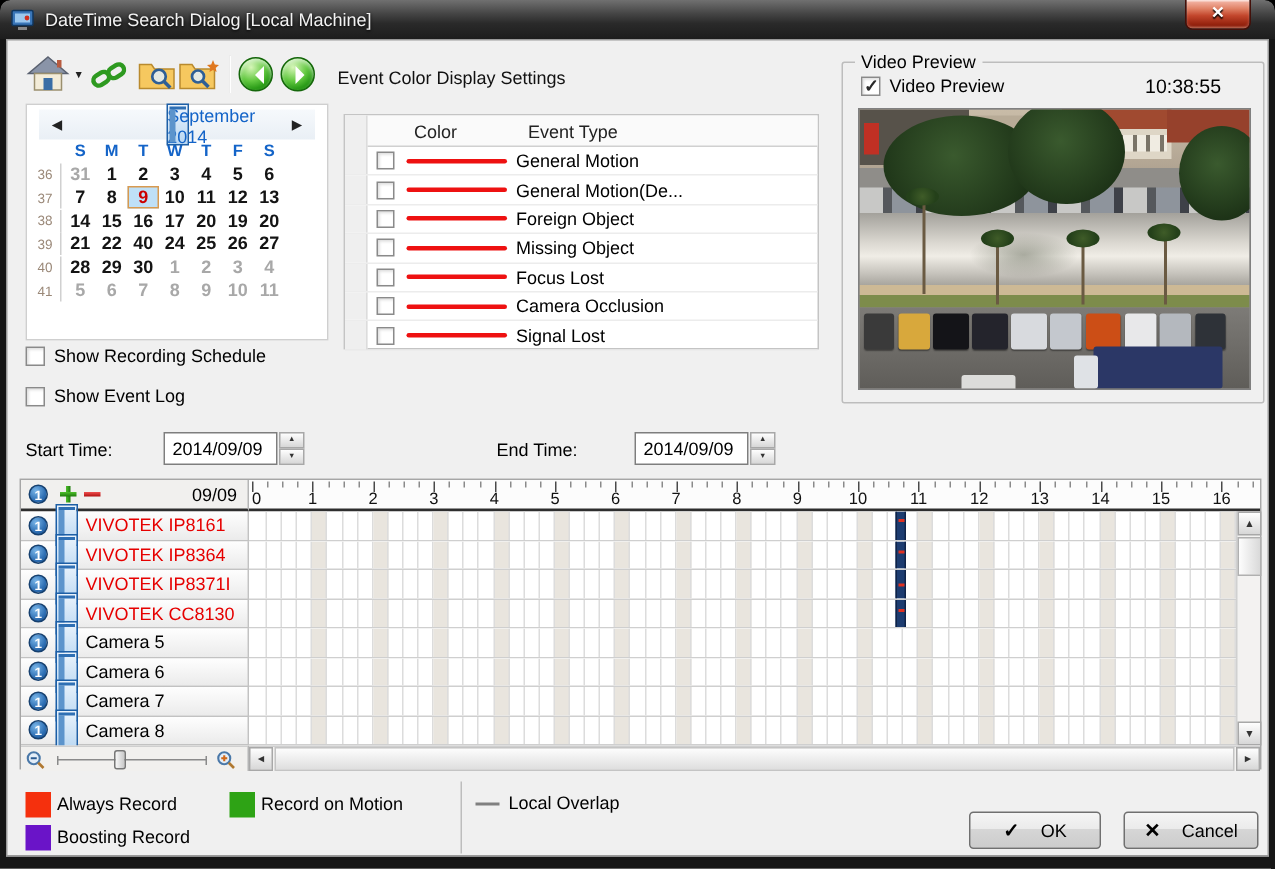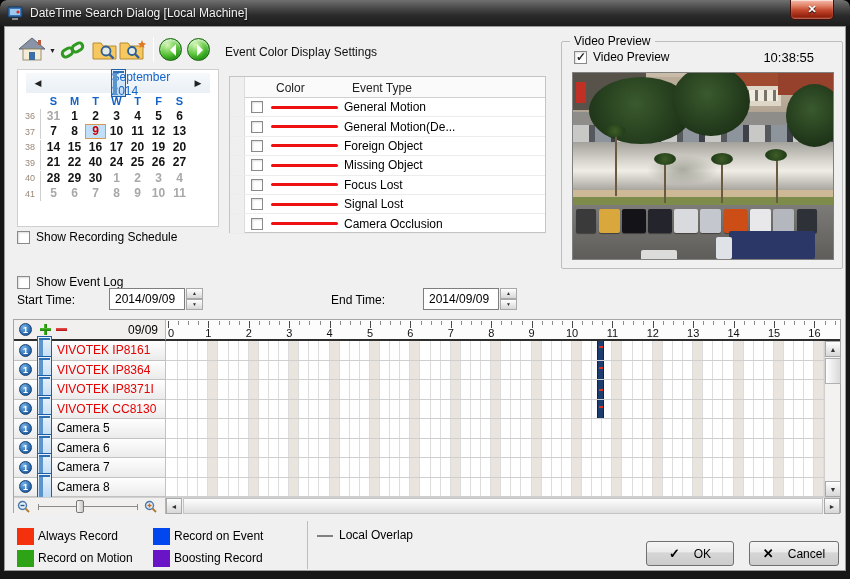--- a/index.html
+++ b/index.html
@@ -302,21 +302,21 @@
               <span class="cal-day muted">11</span>
             </div>
           </div>
         </div>
     </div>
 
     <div class="optrow" style="top:203px">
       <span class="cb"></span>
       <span>Show Recording Schedule</span>
     </div>
-    <div class="optrow" style="top:248px">
+    <div class="optrow" style="top:230px">
       <span class="cb"></span>
       <span>Show Event Log</span>
     </div>
 
     <div class="ev-table">
       <div class="ev-grid ev-header">
         <div class="ev-c0" style="height:21px"></div>
           <div></div>
         <div class="hc">Color</div>
         <div class="hc">Event Type</div>
@@ -379,32 +379,32 @@
             <div></div>
           </div>
           <div class="ev-grid ev-row">
             <div class="ev-c0"></div>
             <div class="ev-c1">
               <span class="cb"></span>
             </div>
             <div class="ev-c2">
               <span class="ev-line" style="background: rgb(238, 17, 17);"></span>
             </div>
-            <div class="ev-c3">Signal Lost</div>
+            <div class="ev-c3">Camera Occlusion</div>
             <div></div>
           </div>
           <div class="ev-grid ev-row">
             <div class="ev-c0"></div>
             <div class="ev-c1">
               <span class="cb"></span>
             </div>
             <div class="ev-c2">
               <span class="ev-line" style="background: rgb(238, 17, 17);"></span>
             </div>
-            <div class="ev-c3">Camera Occlusion</div>
+            <div class="ev-c3">Signal Lost</div>
             <div></div>
           </div>
         </div>
     </div>
 
     <div class="group">
       <span class="grouptitle">Video Preview</span>
       <div class="vp-enable">
         <span class="cb checked"></span>
         <span>Video Preview</span>
@@ -1185,24 +1185,20 @@
         <span class="sbtn hs-r">►</span>
       </div>
     </div>
 
     <div class="legend">
         <div class="lg-item">
           <span class="lg-sw" style="background: rgb(245, 48, 13);"></span>
           <span class="lg-tx">Always Record</span>
         </div>
         <div class="lg-item">
-          <span class="lg-sw" style="background: rgb(0, 71, 238);"></span>
-          <span class="lg-tx">Record on Event</span>
-        </div>
-        <div class="lg-item">
           <span class="lg-sw" style="background: rgb(46, 163, 21);"></span>
           <span class="lg-tx">Record on Motion</span>
         </div>
         <div class="lg-item">
           <span class="lg-sw" style="background: rgb(106, 20, 200);"></span>
           <span class="lg-tx">Boosting Record</span>
         </div>
       </div>
     <div class="lg-div"></div>
     <div class="lg-dash"></div>

